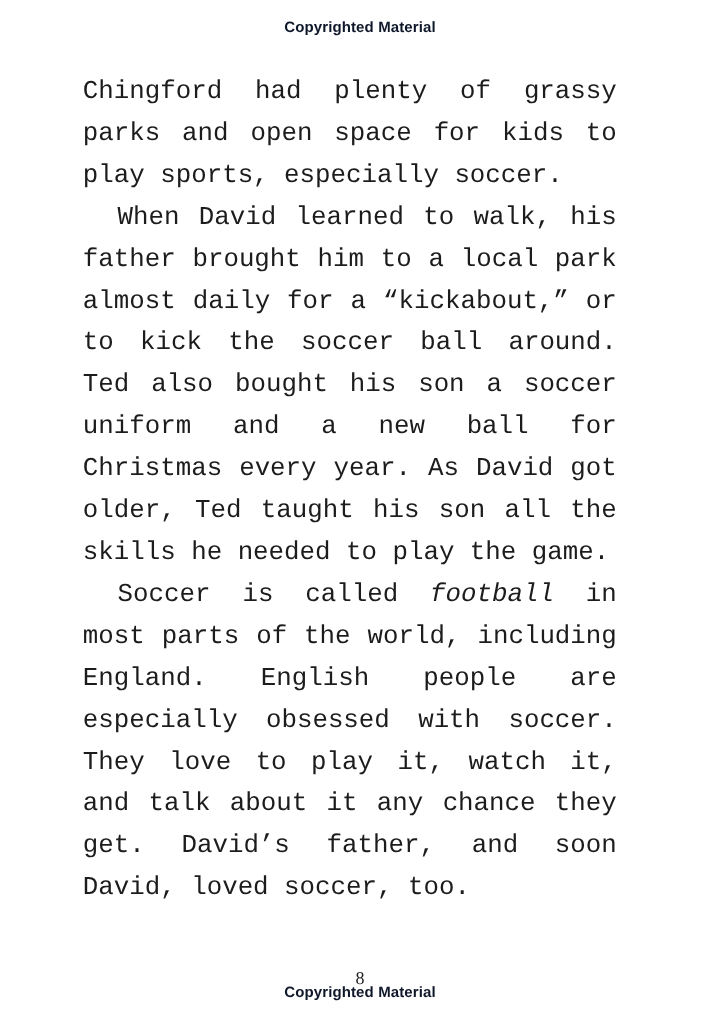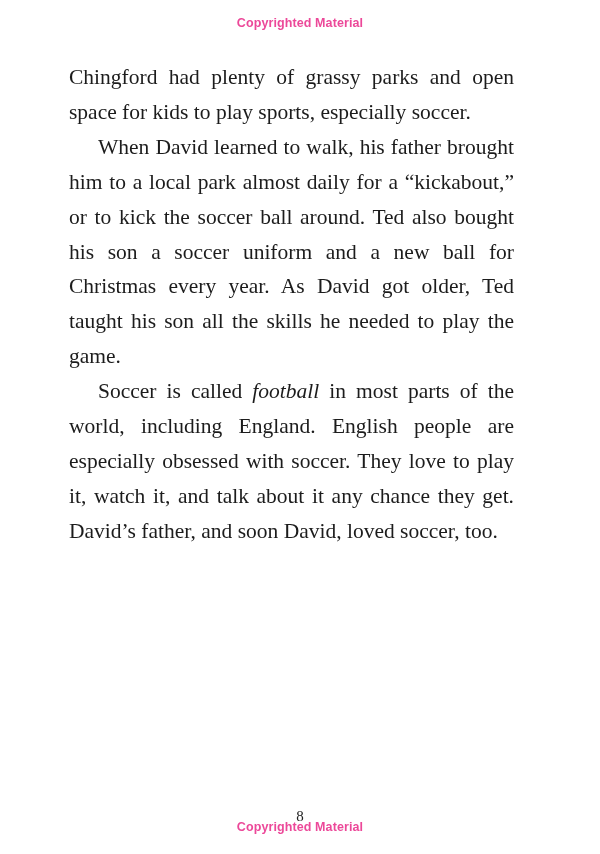--- a/index.html
+++ b/index.html
@@ -1,30 +1,30 @@
 <!DOCTYPE html>
 <html><head>
 <meta charset="utf-8">
 <style>
   html, body { margin: 0; padding: 0; background: #ffffff; }
   body { width: 600px; height: 854px; position: relative; overflow: hidden; }
   .watermark {
     position: absolute; left: 0; width: 600px; text-align: center;
     font-family: "Liberation Sans", sans-serif; font-weight: bold;
-    font-size: 12.5px; color: #ec4899; letter-spacing: 0.1px;
+    font-size: 12.5px; color: #0f172a; letter-spacing: 0.1px;
   }
   .wm-top { top: 16px; }
   .wm-bottom { top: 820px; }
   .page-number {
     position: absolute; left: 0; width: 600px; text-align: center; top: 808px;
     font-family: "Liberation Serif", serif; font-size: 15px; color: #222;
   }
   .body-text {
     position: absolute; left: 69px; top: 60px; width: 445px;
-    font-family: Liberation Serif, serif; font-size: 21.5px; line-height: 34.9px;
+    font-family: Liberation Mono, monospace; font-size: 21.5px; line-height: 34.9px;
     color: #1c1c1c; text-align: justify;
   }
   .body-text p { margin: 0; }
   .body-text p.indent { text-indent: 29px; }
   .body-text em { font-style: italic; }
 </style>
 </head>
 <body>
 
 <div class="watermark wm-top">Copyrighted Material</div>

